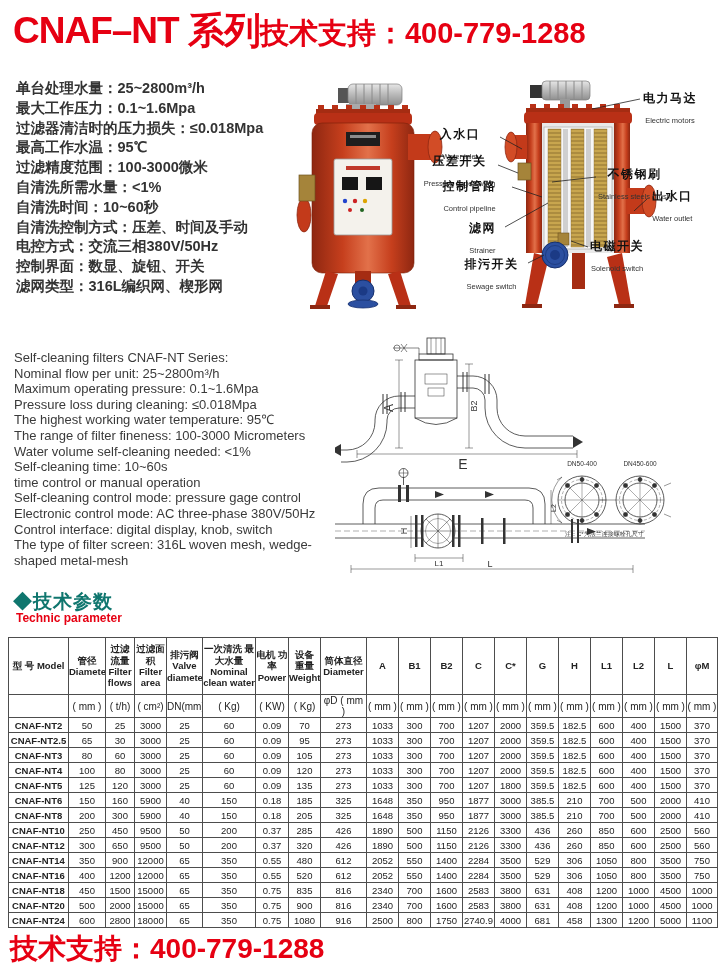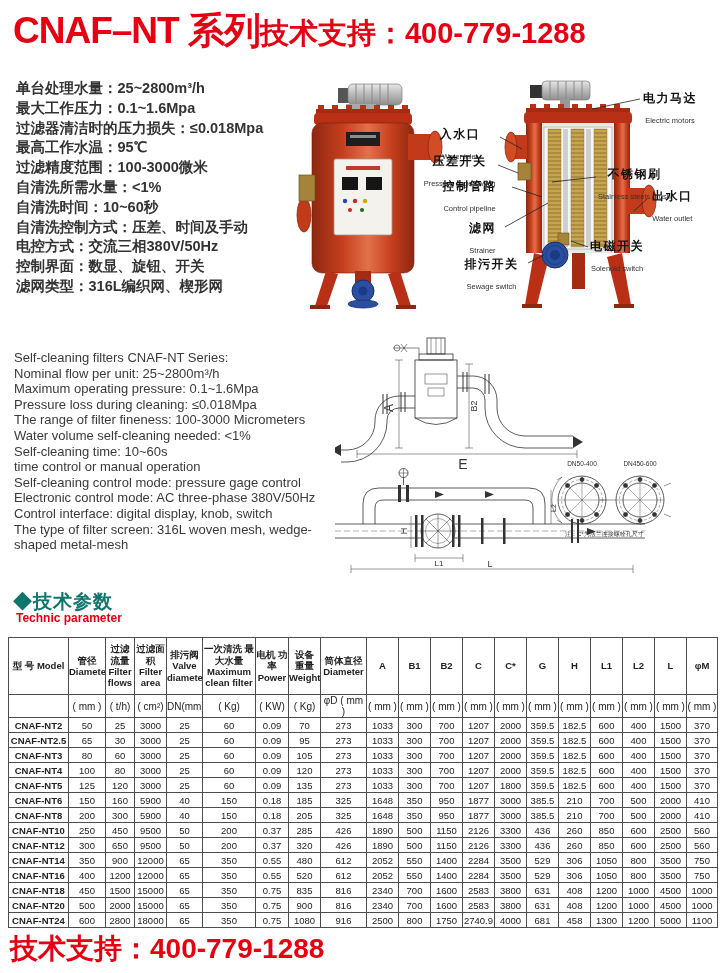--- a/index.html
+++ b/index.html
@@ -52,20 +52,21 @@
   <div>电控方式：交流三相380V/50Hz</div>
   <div>控制界面：数显、旋钮、开关</div>
   <div>滤网类型：316L编织网、楔形网</div>
 </div>
 
 <div class="abs specs-en">
   <div>Self-cleaning filters CNAF-NT Series:</div>
   <div>Nominal flow per unit: 25~2800m³/h</div>
   <div>Maximum operating pressure: 0.1~1.6Mpa</div>
   <div>Pressure loss during cleaning: ≤0.018Mpa</div>
+  <div>The highest working water temperature: 95℃</div>
   <div>The range of filter fineness: 100-3000 Micrometers</div>
   <div>Water volume self-cleaning needed: &lt;1%</div>
   <div>Self-cleaning time: 10~60s</div>
   <div>time control or manual operation</div>
   <div>Self-cleaning control mode: pressure gage control</div>
   <div>Electronic control mode: AC three-phase 380V/50Hz</div>
   <div>Control interface: digital display, knob, switch</div>
   <div>The type of filter screen: 316L woven mesh, wedge-</div>
   <div>shaped metal-mesh</div>
 </div>
@@ -346,21 +347,21 @@
         <th class="th-main">
           <div>过滤面 积</div>
           <div>Filter area</div>
         </th>
         <th class="th-main">
           <div>排污阀</div>
           <div>Valve diameter</div>
         </th>
         <th class="th-main">
           <div>一次清洗 最大水量</div>
-          <div>Maximum clean filter</div>
+          <div>Nominal clean water</div>
         </th>
         <th class="th-main">
           <div>电机 功率</div>
           <div>Power</div>
         </th>
         <th class="th-main">
           <div>设备 重量</div>
           <div>Weight</div>
         </th>
         <th class="th-main">

